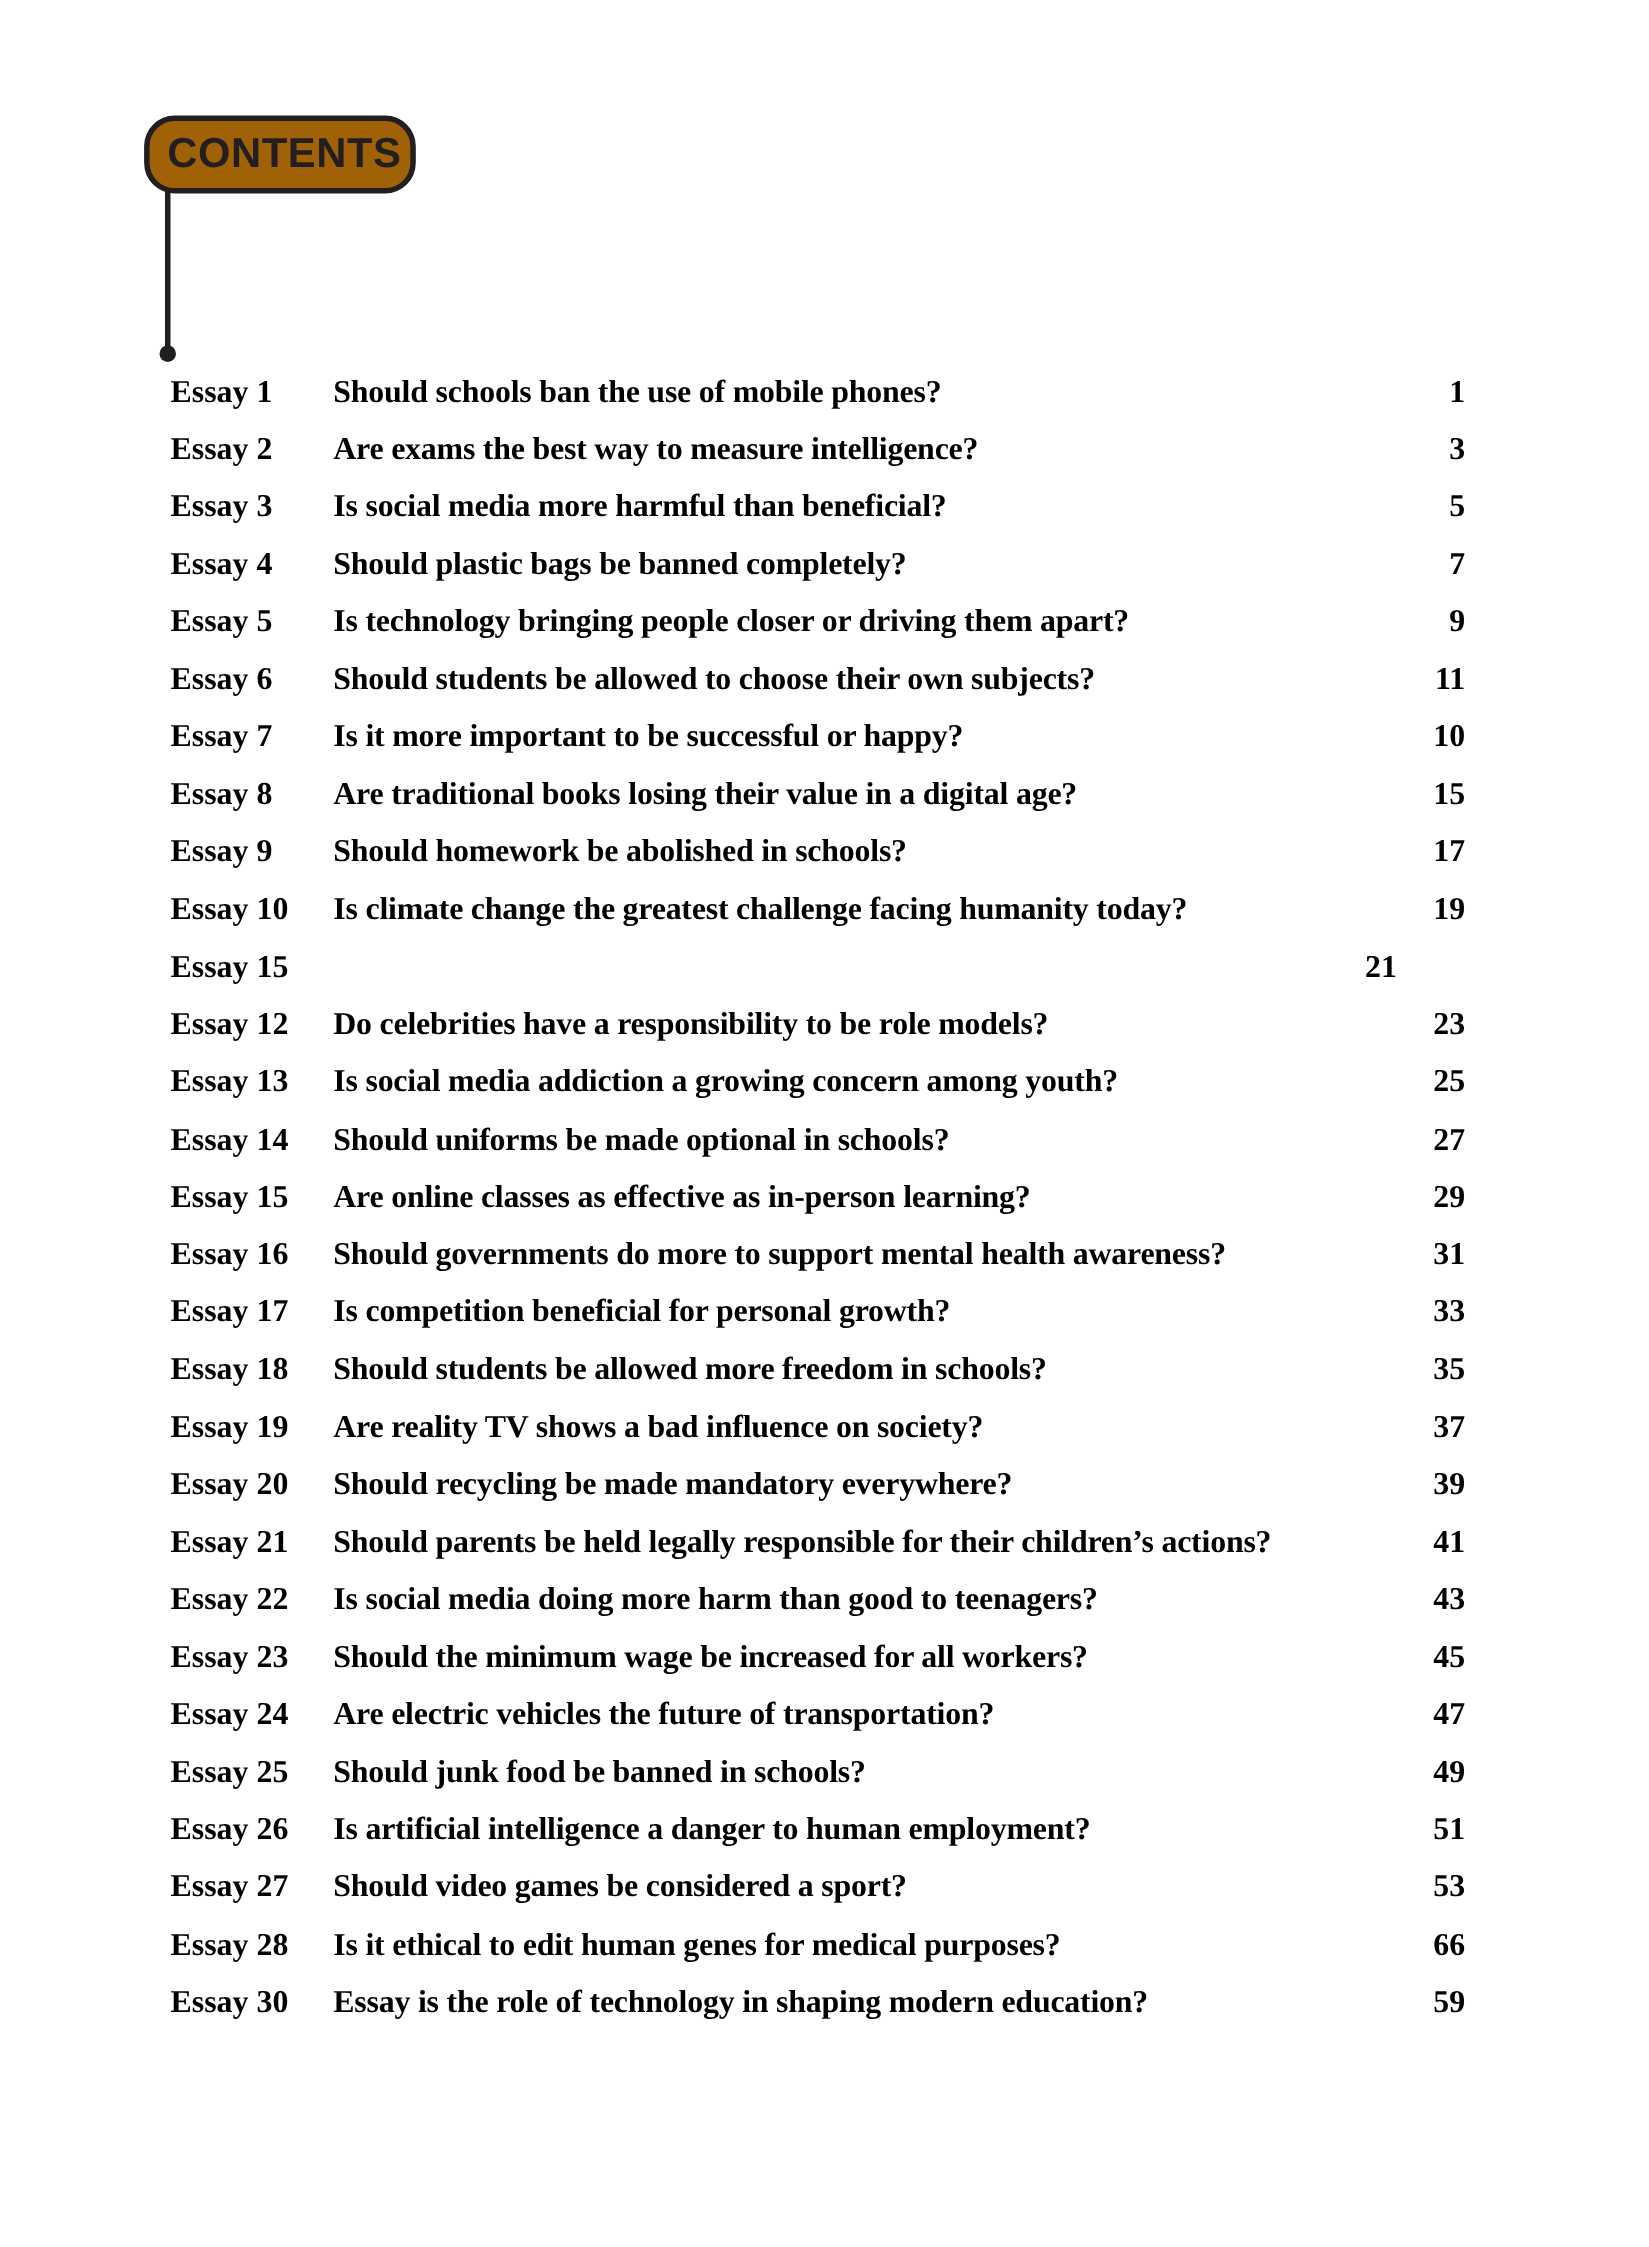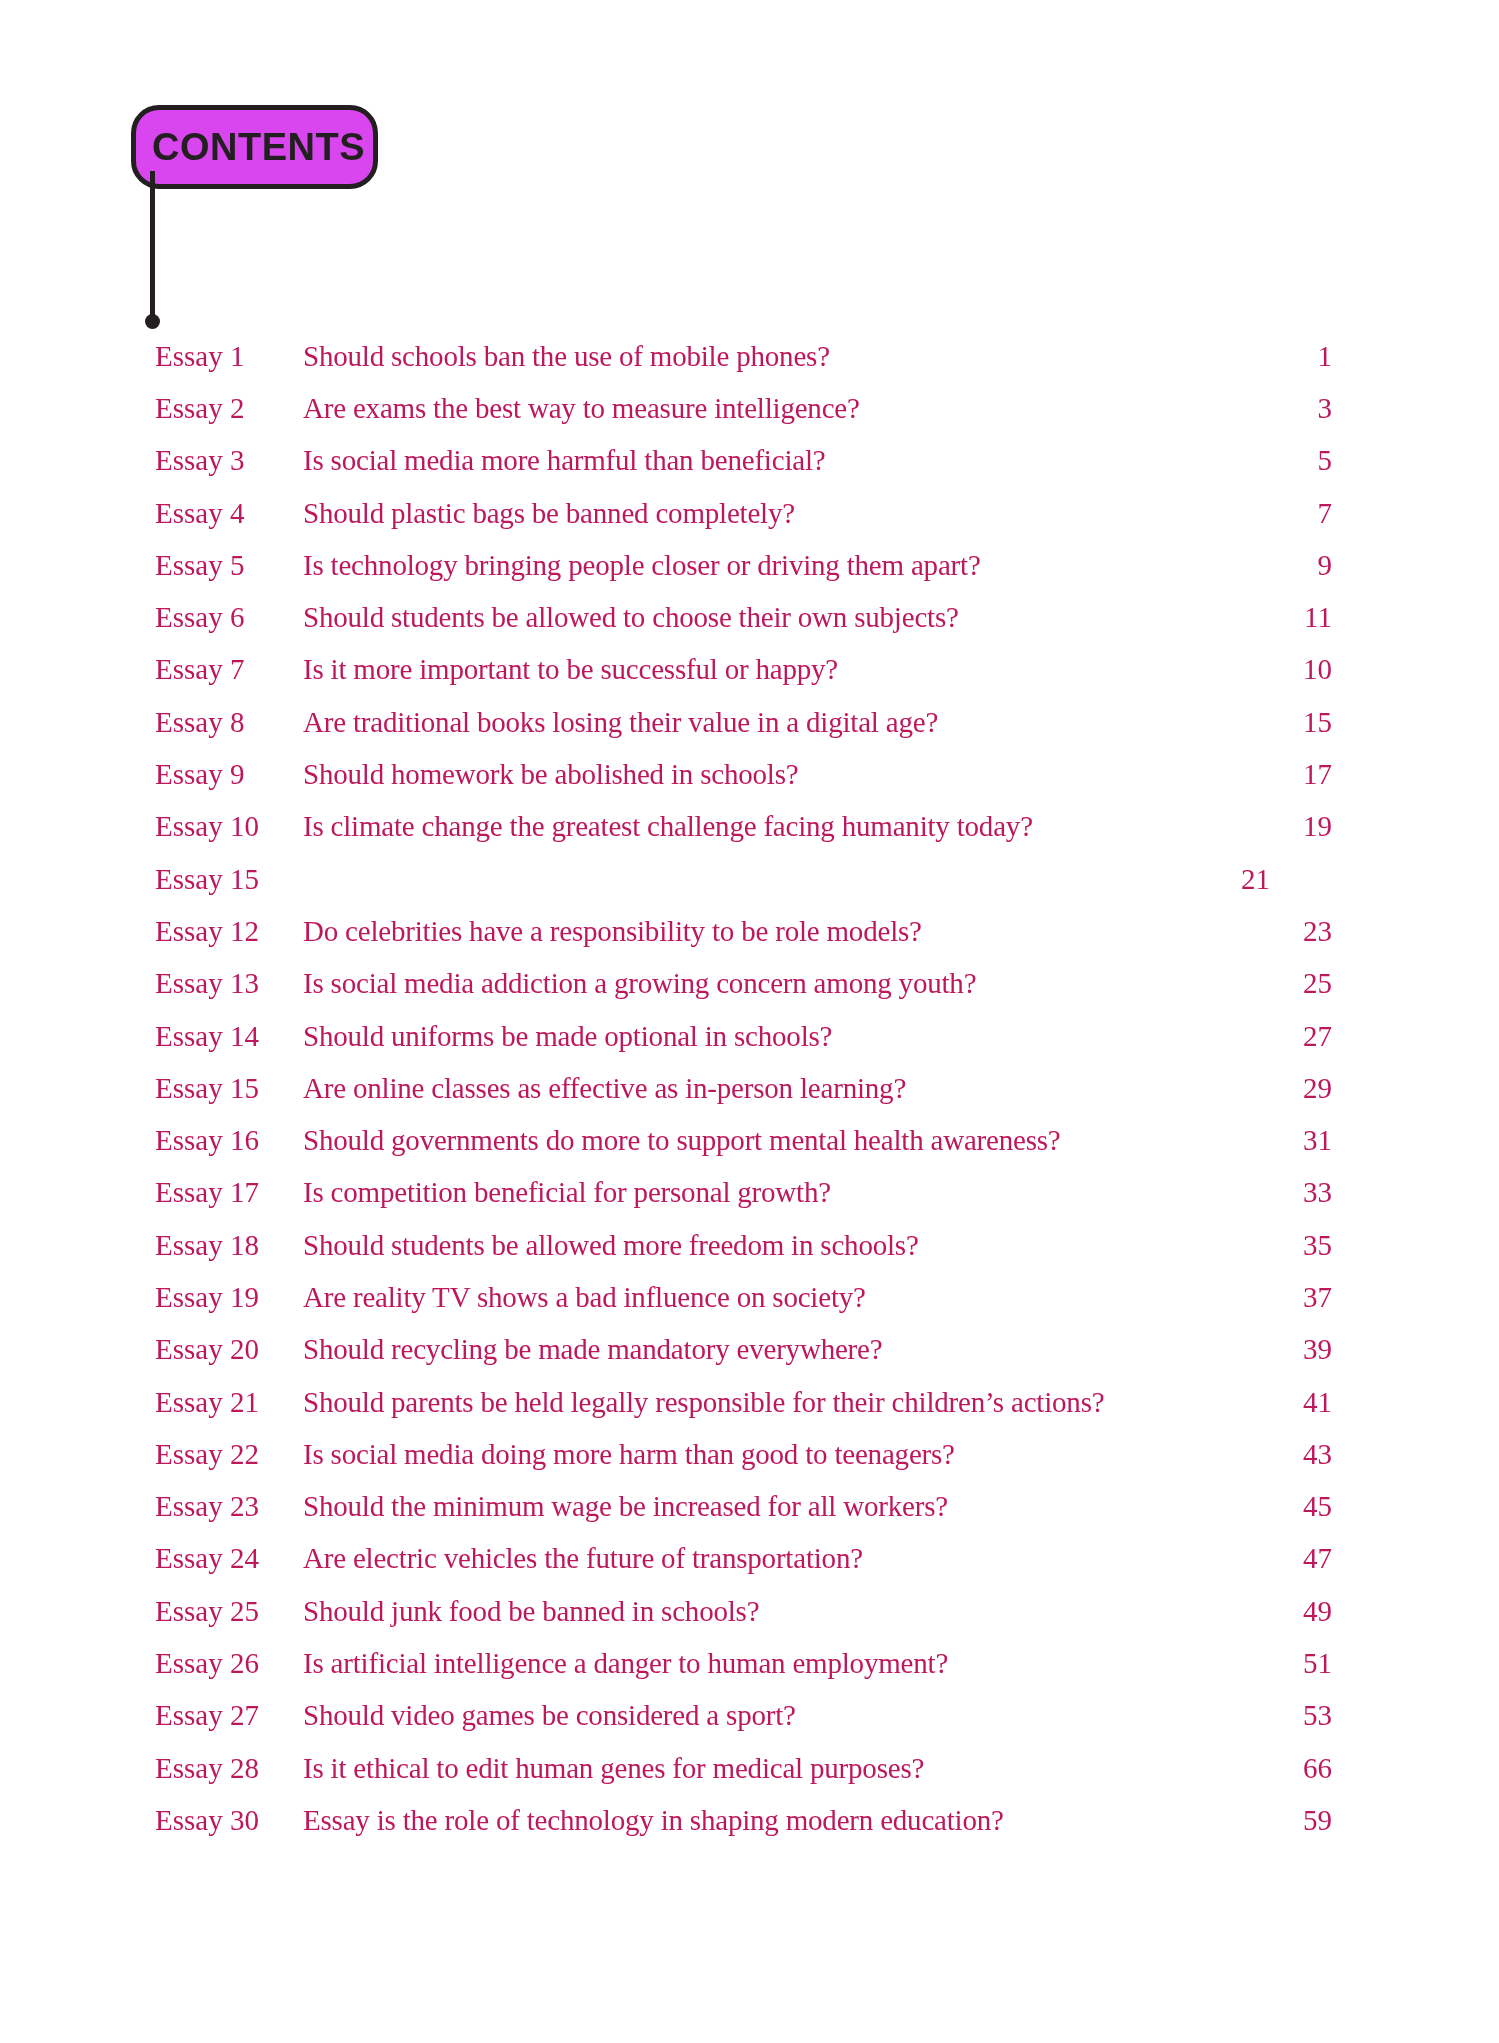--- a/index.html
+++ b/index.html
@@ -15,25 +15,25 @@
     color: #231f20;
     overflow: hidden;
   }
 
   
   .contents-badge {
     position: absolute;
     left: 131px;
     top: 105px;
     width: 247px;
-    height: 84px;
+    height: 71px;
     box-sizing: border-box;
     border: 5px solid #231f20;
     border-radius: 28px;
-    background: #d946ef;
+    background: #a16207;
     display: flex;
     align-items: center;
     padding-left: 16px;
     font-family: "Liberation Sans", sans-serif;
     font-weight: bold;
     font-size: 38px;
     letter-spacing: 0.5px;
     color: #231f20;
   }
 
@@ -61,23 +61,23 @@
     position: absolute;
     left: 155px;
     top: 330px;
     width: 1177px;
   }
   .toc-row {
     display: grid;
     grid-template-columns: 148px 1fr 62px;
     height: 52.3px;
     align-items: center;
-    font-weight: normal;
+    font-weight: bold;
     font-size: 29px;
-    color: #be185d;
+    color: #000000;
   }
   .toc-label {
     white-space: nowrap;
   }
   .toc-title {
     white-space: nowrap;
     letter-spacing: -0.2px;
     overflow: hidden;
   }
   .toc-page {

